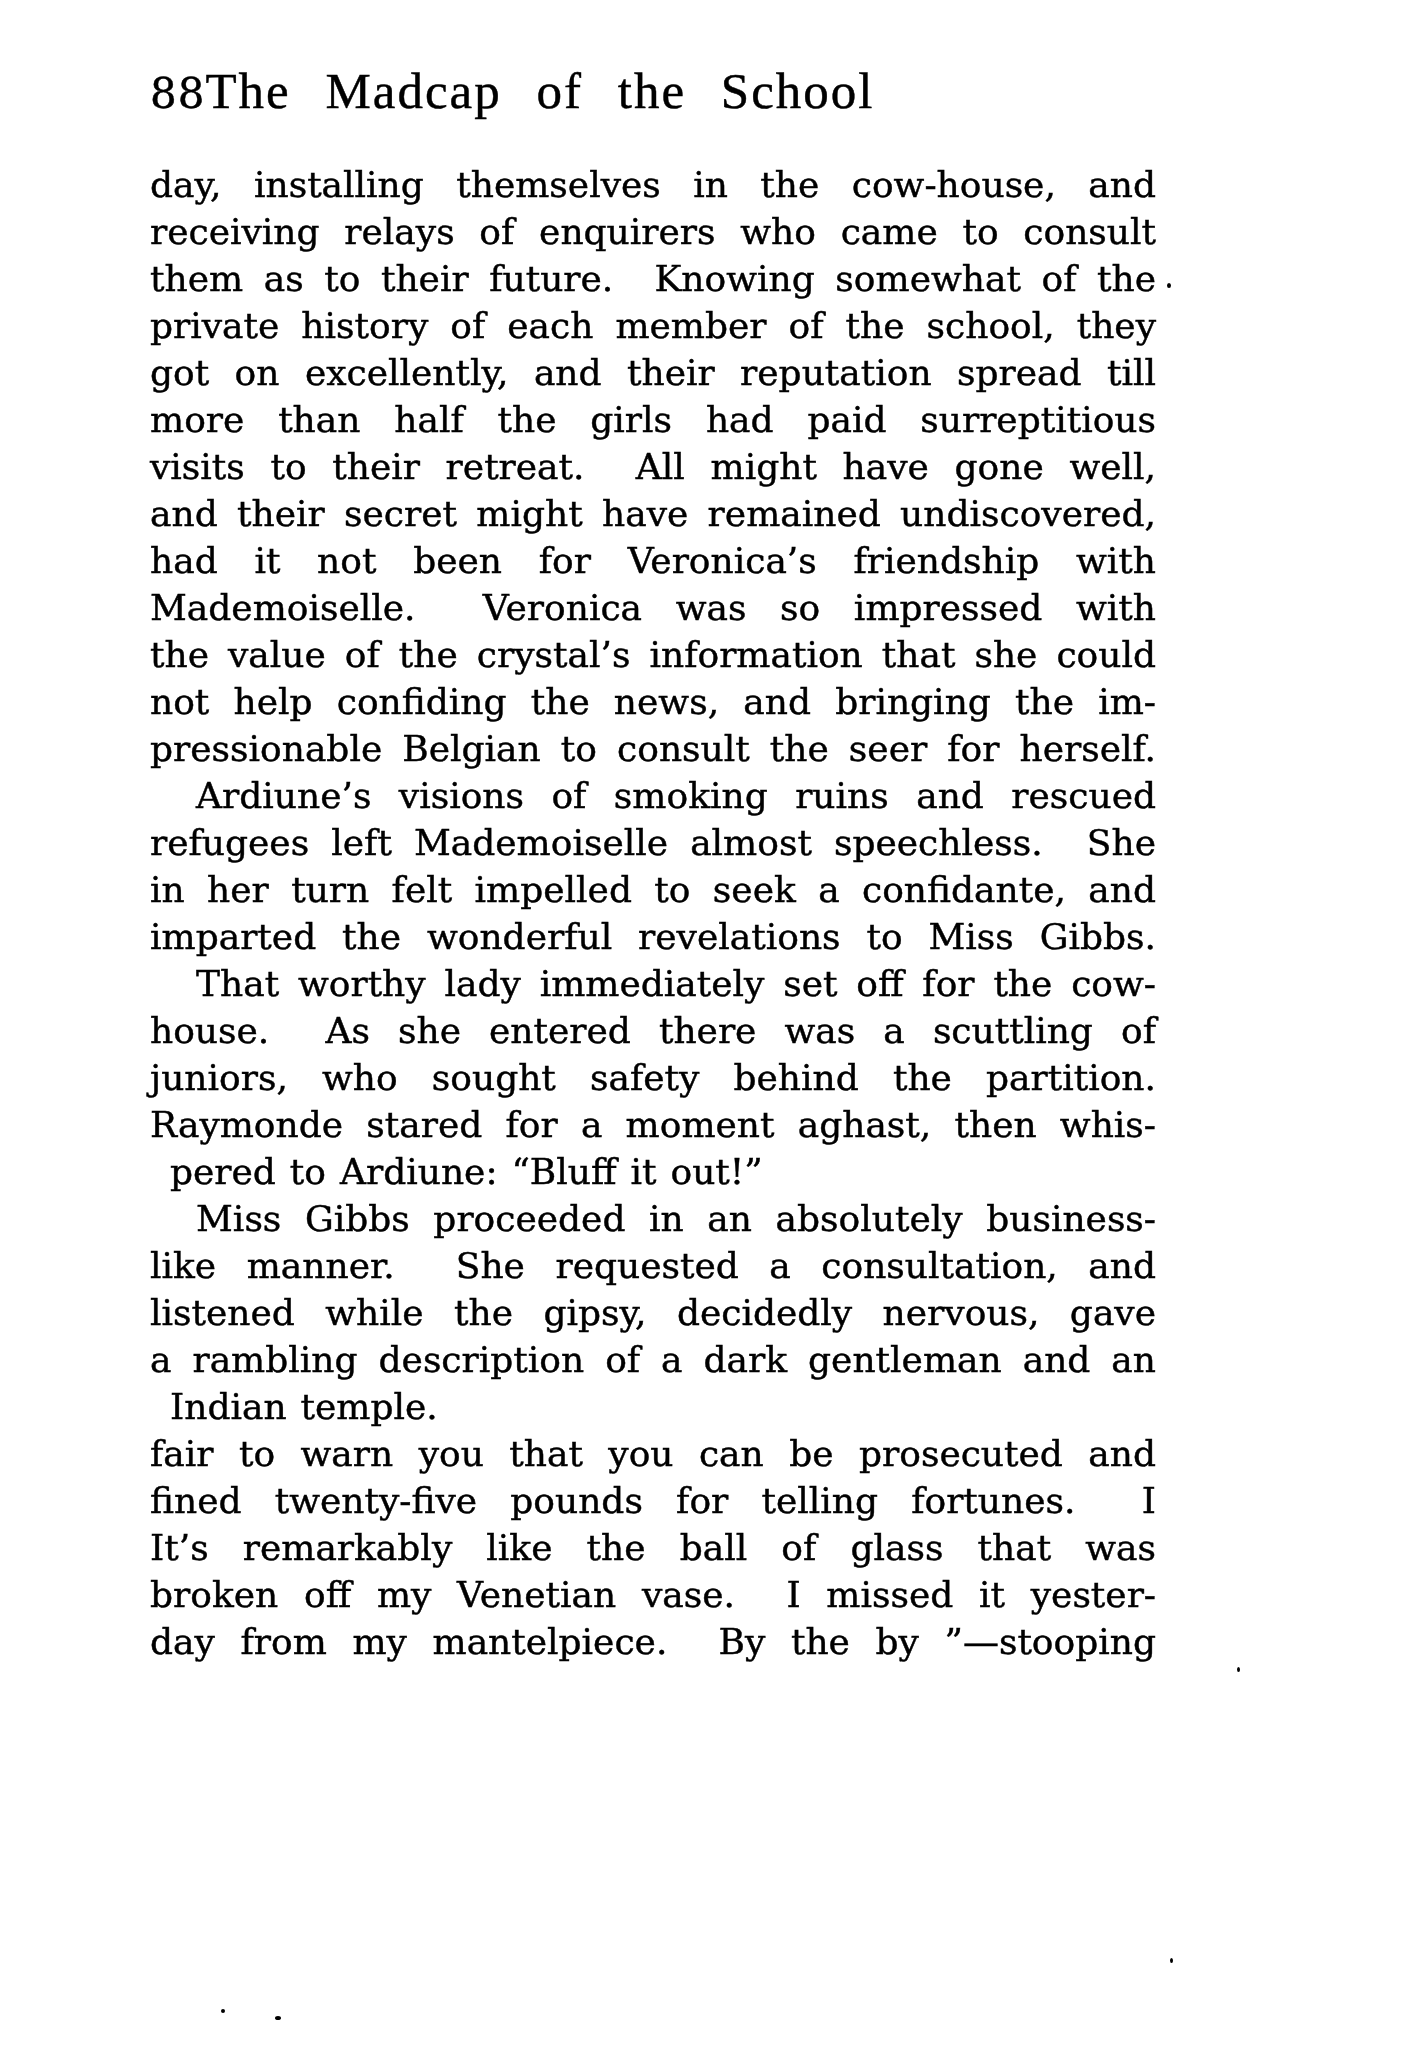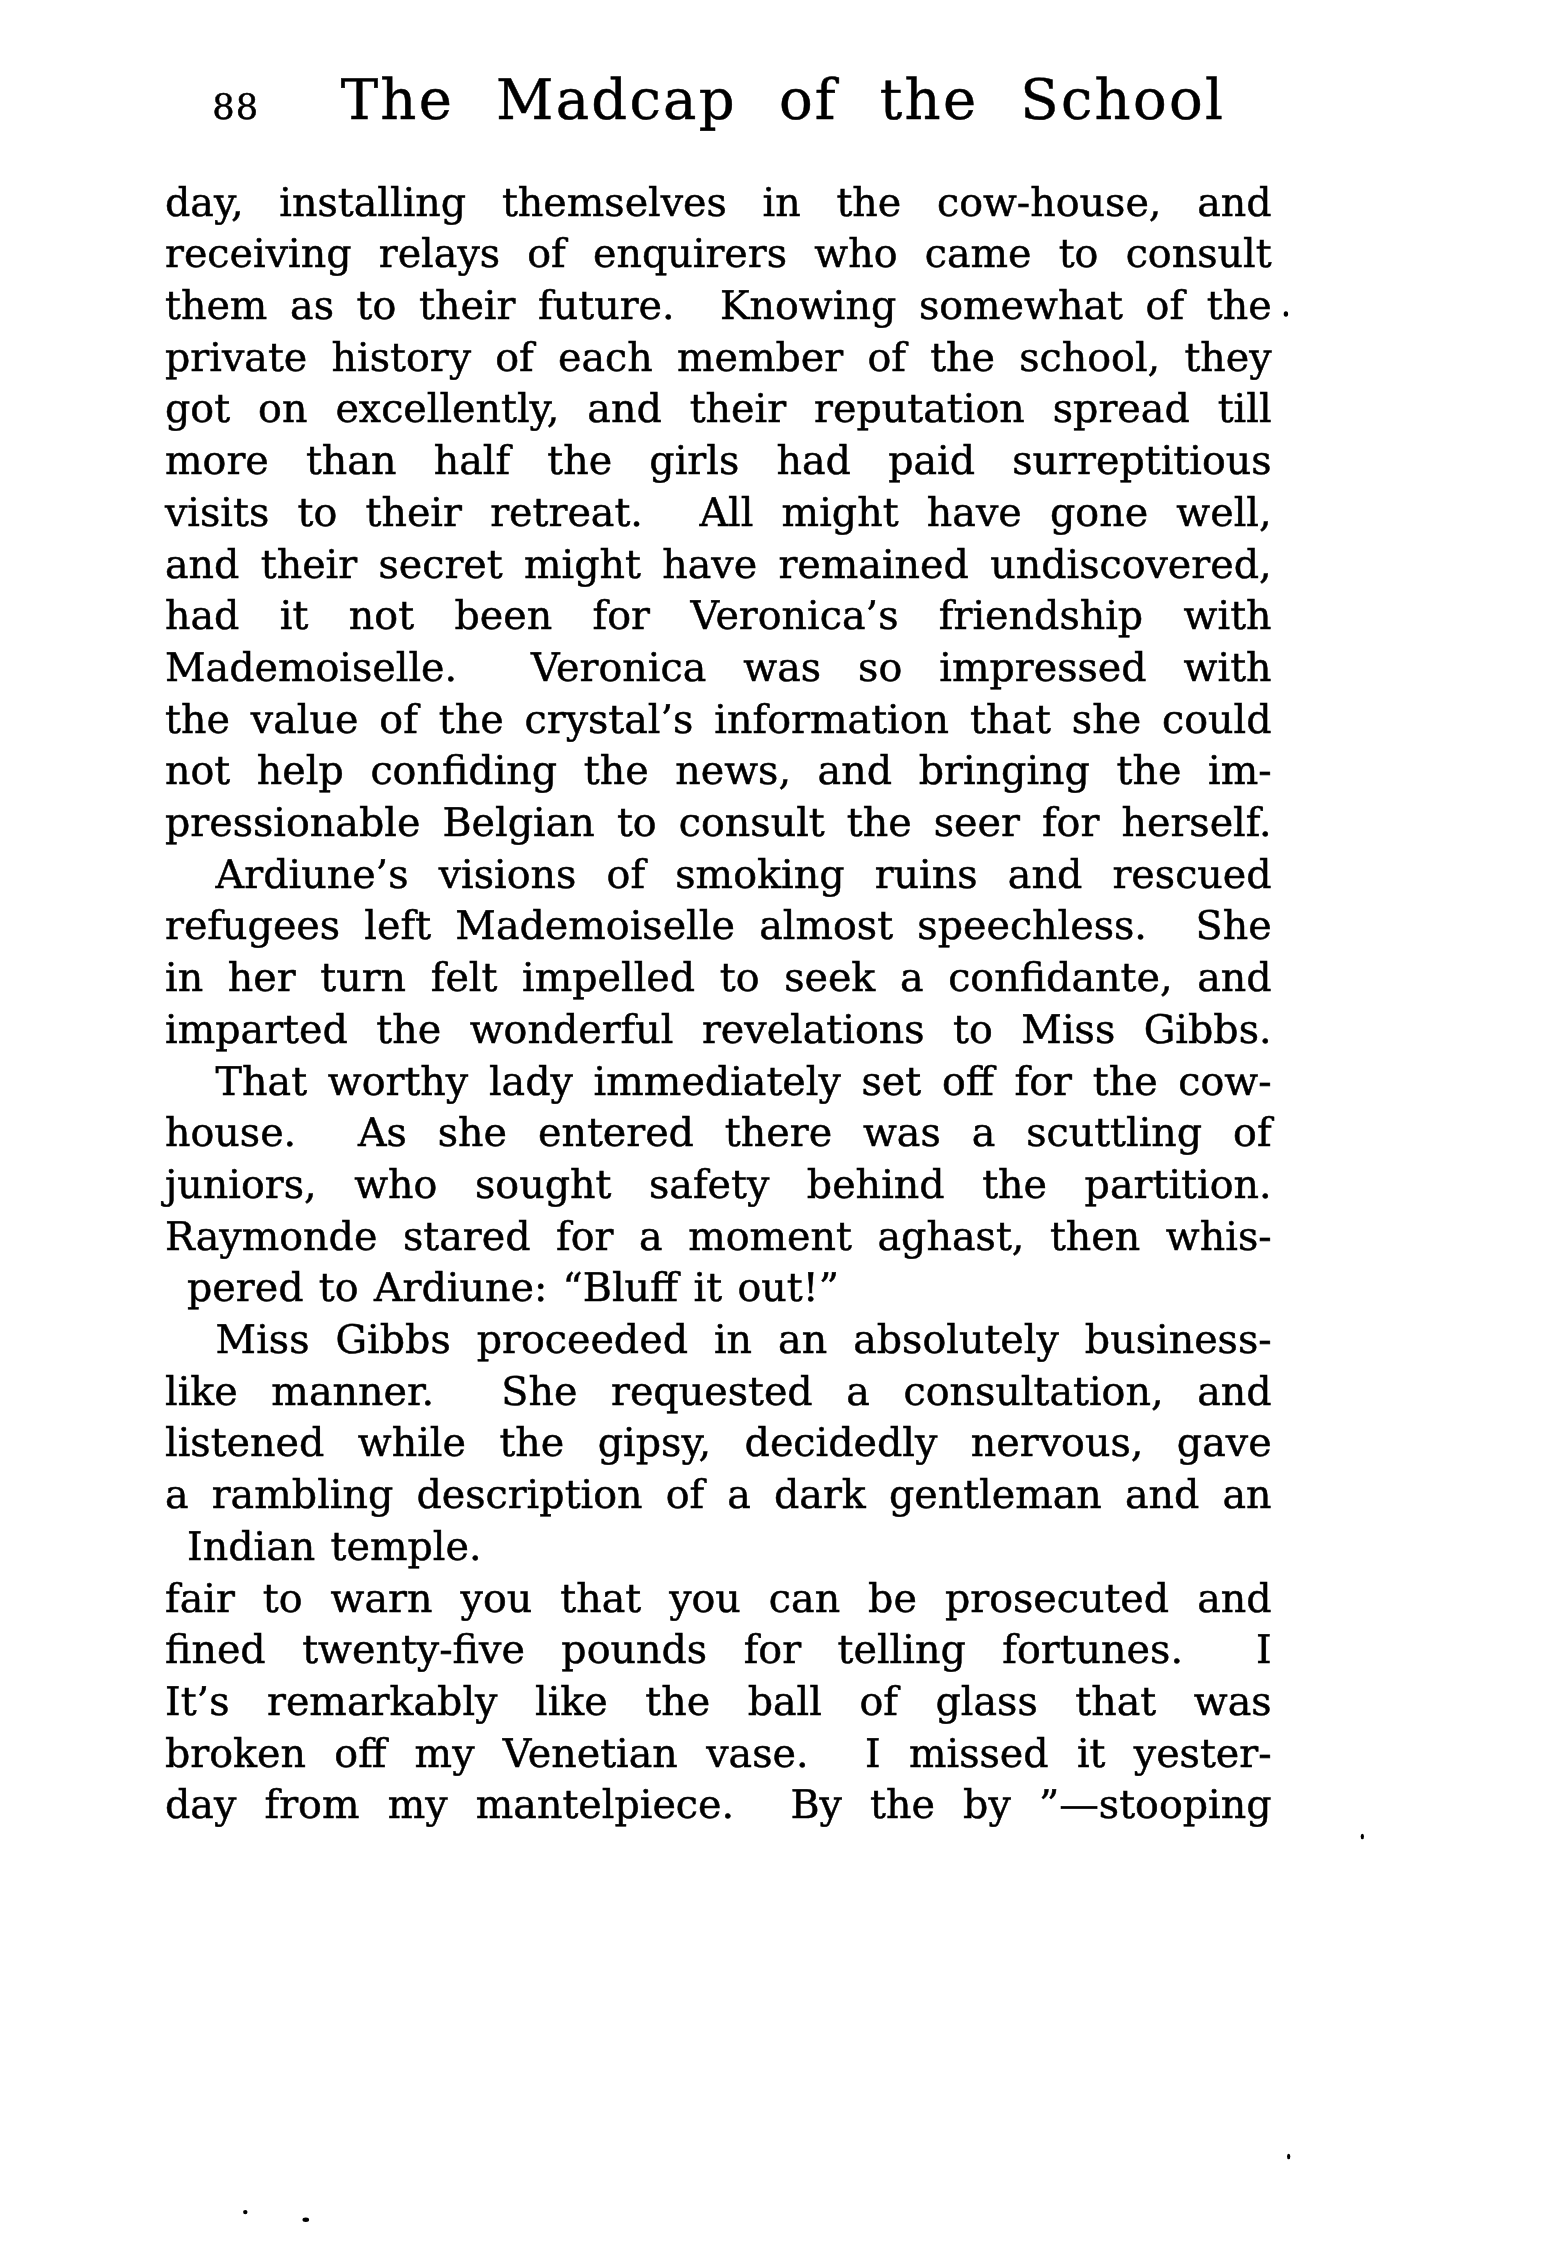--- a/index.html
+++ b/index.html
@@ -27,29 +27,28 @@
   .header {
     position: absolute;
     top: 62px;
     left: 150px;
     width: 1006px;
     display: flex;
     align-items: baseline;
     white-space: nowrap;
   }
   .page-number {
-    font-size: 32px;
+    font-size: 42px;
     letter-spacing: 1px;
-    margin-left: 43px;
   }
   .header-title {
     font-size: 51px;
-    margin-left: 74px;
     letter-spacing: 2px;
     word-spacing: 20px;
+    font-family: Liberation Serif, serif;
   }
   .body-text {
     position: absolute;
     left: 150px;
     top: 161px;
     width: 1006px;
     font-size: 36px;
     line-height: 47px;
     word-spacing: 2.5px;
   }

